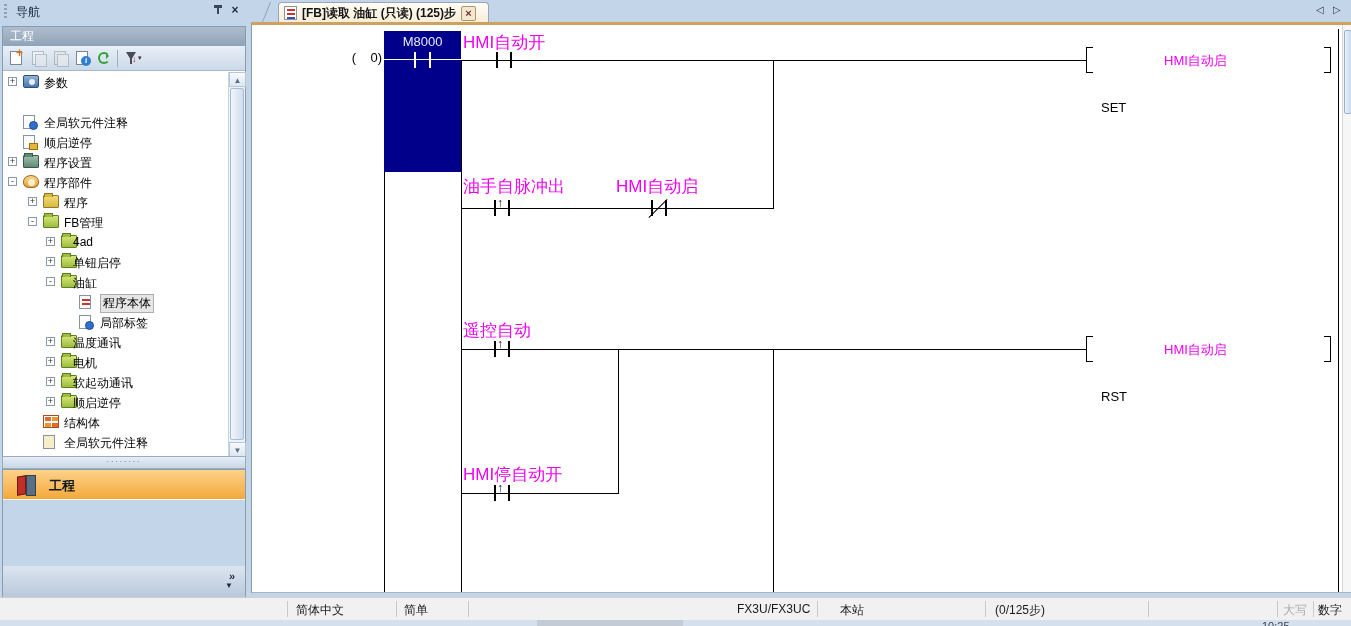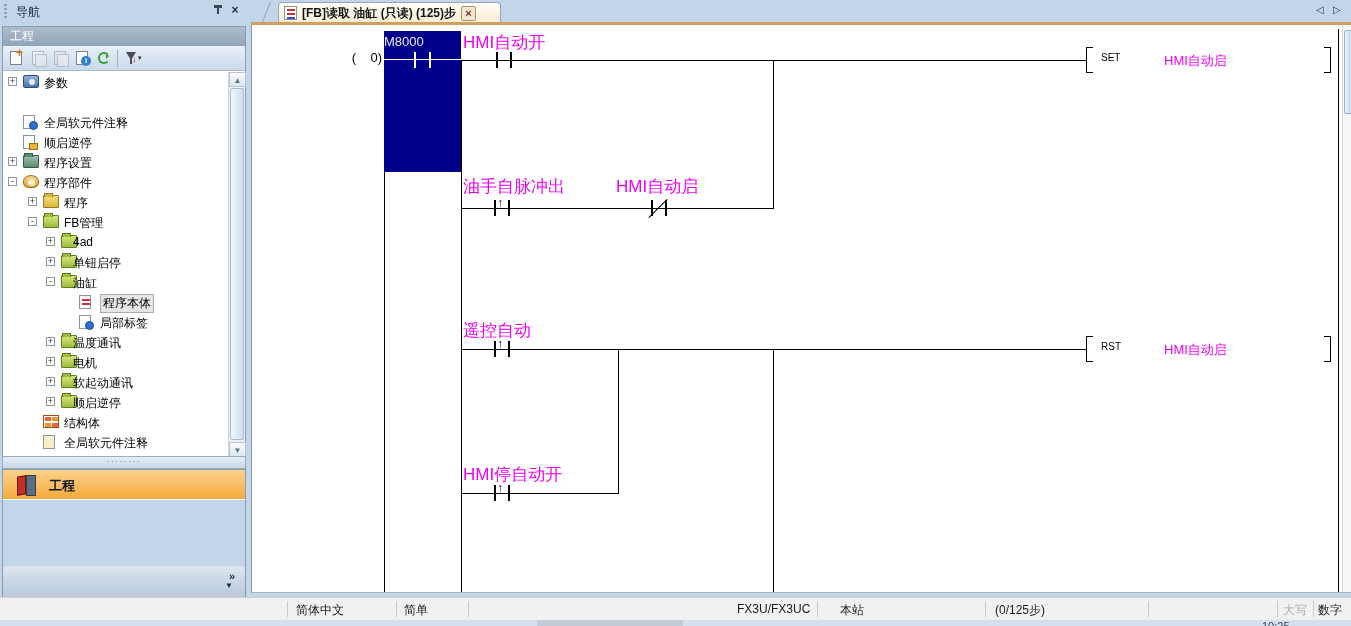--- a/index.html
+++ b/index.html
@@ -88,46 +88,46 @@
   .bi-lib::after { content:""; position:absolute; left:12px; top:10px; width:9px; height:9px; background:#E8C040; border:1px solid #9A7010; border-radius:1px; }
   .bi-conn::before { content:""; position:absolute; left:6px; top:3px; width:15px; height:11px; background:#3A4754; border:2px solid #1E2830; }
   .bi-conn::after { content:""; position:absolute; left:1px; top:9px; width:12px; height:10px; border:2px solid #30A040; border-top:none; border-right:none; }
   .chevbar { position:absolute; left:0; top:96px; width:242px; height:31px; background:linear-gradient(#DCE5EF,#B9C8DA); }
   .chev { position:absolute; right:10px; top:4px; font-size:11px; font-weight:bold; color:#17293E; }
   .chev-dd { position:absolute; right:12px; top:15px; font-size:8px; color:#17293E; }
 
   
   .main-tabbar { position:absolute; left:248px; top:0; width:1103px; height:22px; background:#C3D5E8; }
   .tab-edge { position:absolute; left:18px; top:2px; width:1px; height:20px; background:#8FA2B8; transform:skewX(-22deg); }
-  .tab { position:absolute; left:30px; top:2px; height:21px; padding:0 24px 0 5px; background:linear-gradient(#FFFDF6,#F6EDD6);
+  .tab { position:absolute; left:30px; top:2px; height:21px; padding:0 12px 0 5px; background:linear-gradient(#FFFDF6,#F6EDD6);
     border:1px solid #97A6BA; border-bottom:none; border-radius:4px 4px 0 0; display:flex; align-items:center; gap:5px; }
   .tab-icon { width:13px; height:14px; background:#fff; border:1px solid #8A94A0; position:relative; }
   .tab-icon::before { content:""; position:absolute; left:2px; top:2px; width:8px; height:2px; background:#D03030; box-shadow:0 4px 0 #D03030, 0 8px 0 #3050C0; }
   .tab-label { font-size:12px; font-weight:bold; color:#141414; white-space:nowrap; }
   .tab-close { width:15px; height:15px; background:#F2E8D2; border:1px solid #AE9668; font-size:11px; font-weight:bold;
     color:#7A2A2A; text-align:center; line-height:13px; border-radius:2px; }
   .tab-scroll { position:absolute; top:4px; font-size:10px; color:#2A3A4C; }
 
   
   .editor-wrap { position:absolute; left:251px; top:22px; width:1100px; height:571px; background:#FFFFFF;
     border-top:3px solid #CFA05E; border-left:1px solid #8A9AAE; border-bottom:1px solid #A8B4C4; }
   .editor { position:absolute; left:0; top:0; width:1088px; height:567px; background:#fff; overflow:hidden; }
   .wire { position:absolute; background:#000; }
   .lad-label { position:absolute; font-size:17px; color:#F000F0; white-space:nowrap; }
   .step-num { position:absolute; left:58px; top:25px; width:72px; text-align:right; font-size:13px; color:#000; white-space:pre; }
   .selblock { position:absolute; left:132px; top:6px; width:77px; height:141px; background:#00008B; }
-  .selblock .dev { position:absolute; left:0; top:3px; width:77px; text-align:left; color:#E9E9F7; font-size:13px; }
+  .selblock .dev { position:absolute; left:0; top:3px; width:77px; text-align:center; color:#E9E9F7; font-size:13px; }
   .wbar { position:absolute; width:2px; height:16px; background:#FFFFFF; top:21px; }
   .wline { position:absolute; left:0; top:28px; width:77px; height:1px; background:#FFFFFF; }
   .cbar { position:absolute; width:2px; height:16px; background:#000; }
   .uparr { position:absolute; font-size:12px; color:#000; line-height:1; }
   .ncslash { position:absolute; width:26px; height:1px; background:#000; transform:rotate(-45deg); }
   .lbr { position:absolute; width:7px; height:26px; border:1px solid #000; border-right:none; }
   .rbr { position:absolute; width:7px; height:26px; border:1px solid #000; border-left:none; }
-  .instr-op { position:absolute; font-size:10px; color:#000; }
+  .instr-op { position:absolute; font-size:13px; color:#000;margin-top:48px; }
   .instr-dev { position:absolute; font-size:13px; color:#F000F0; }
 
   .vscroll { position:absolute; left:1090px; top:0; width:10px; height:567px; background:#F6F6F6; border-left:1px solid #D8D8D8; }
   .vthumb { position:absolute; left:1px; top:5px; width:8px; height:84px; background:linear-gradient(90deg,#EAF1FA,#C9D9EC); border:1px solid #9AB2D0; border-radius:2px; }
 
   
   .statusbar { position:absolute; left:0; top:597px; width:1351px; height:23px; background:#F1F1F1; border-top:1px solid #D0D0D0; font-size:12px; color:#1A1A1A; }
   .sb { position:absolute; top:4px; white-space:nowrap; }
   .sbsep { position:absolute; top:3px; width:1px; height:16px; background:#C9C9C9; }
   .sb.dim { color:#ACACAC; }

